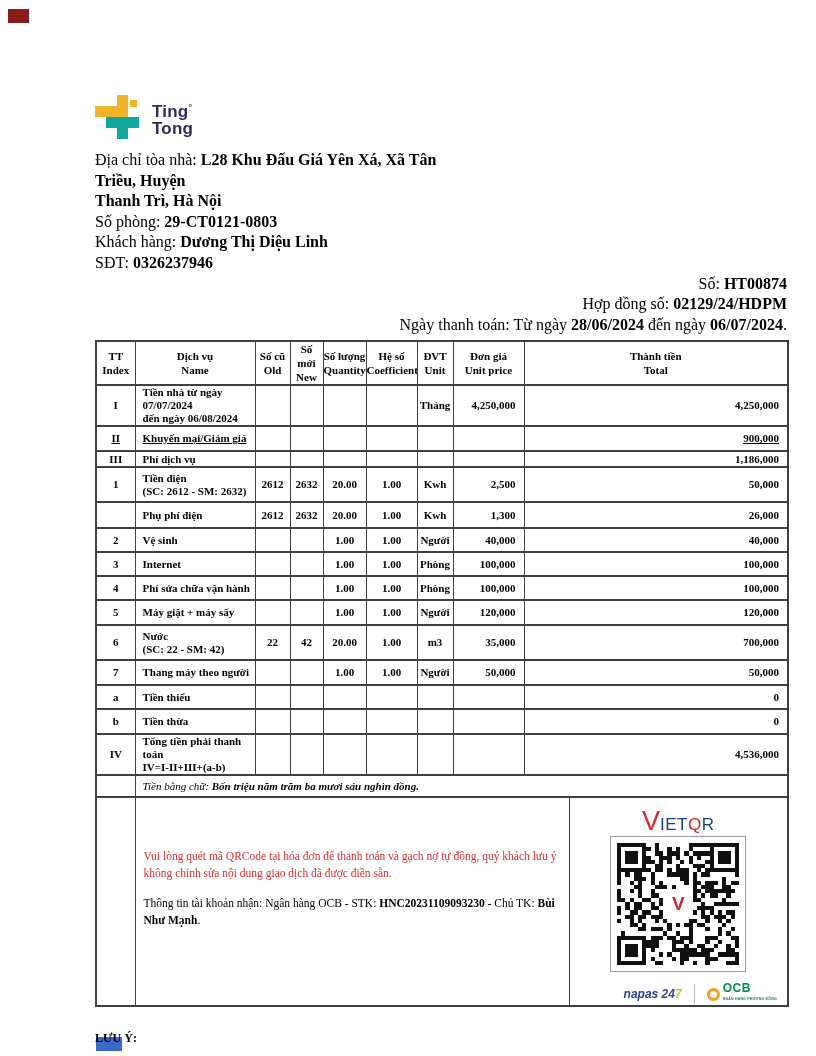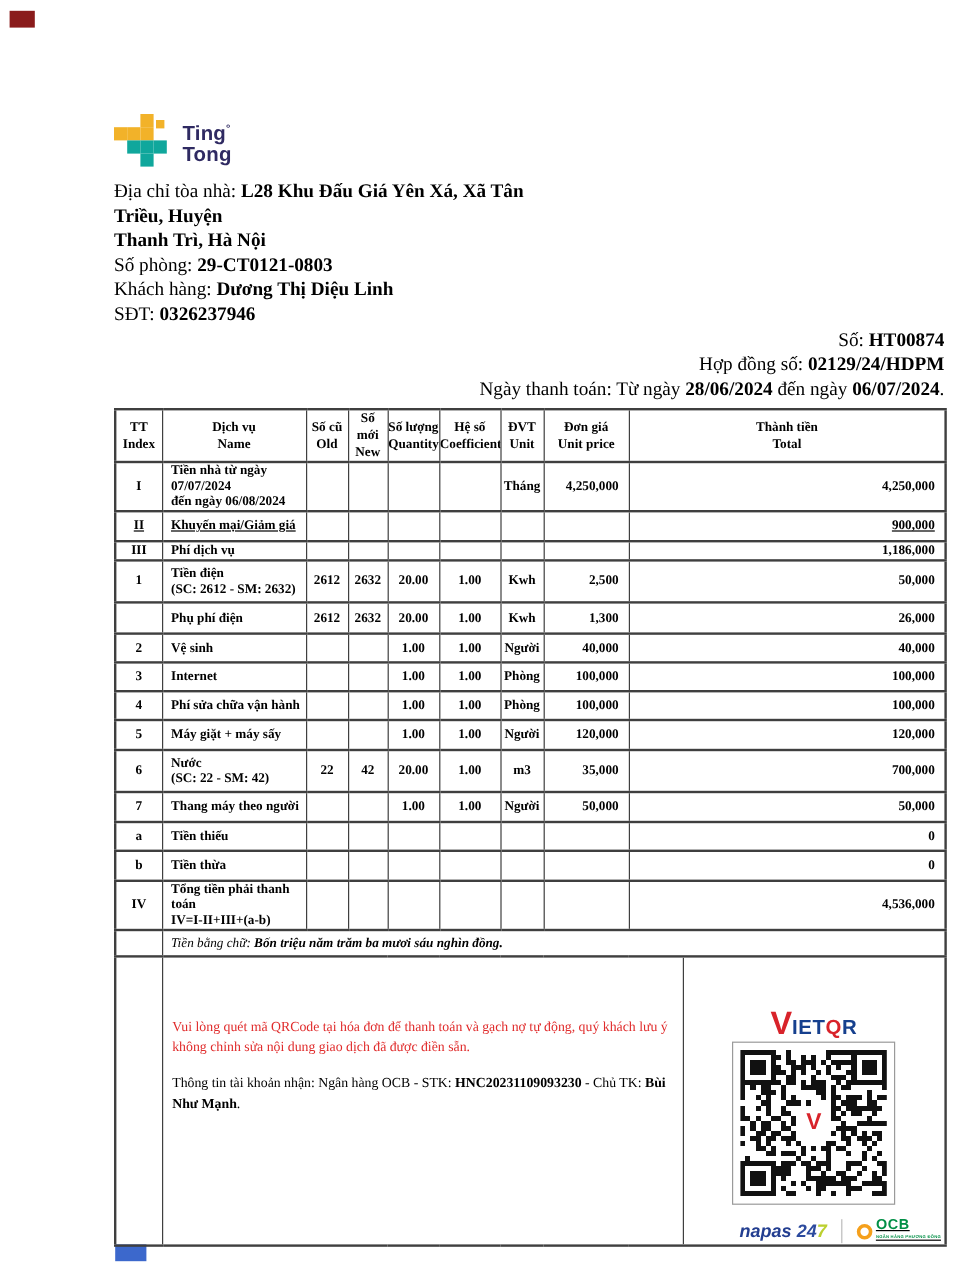--- a/index.html
+++ b/index.html
@@ -44,38 +44,38 @@
 
   
   .qr-cell { padding:0; height:205px; vertical-align:top; }
   .qr-flex { display:flex; height:100%; }
   .qr-text { width:434px; border-right:1.5px solid #3f3f3f; padding:50px 8px 0 8px;
              font-weight:normal; font-size:11.5px; line-height:17px; }
   .qr-note { color:#e02b2b; }
   .qr-account { margin-top:13px; color:#000; }
   .qr-side { flex:1; display:flex; flex-direction:column; align-items:center; padding-top:10px; }
 
-  .vietqr-logo { font-family:"Liberation Sans", sans-serif; font-weight:bold; line-height:26px; height:26px;margin-top:32px; }
+  .vietqr-logo { font-family:"Liberation Sans", sans-serif; font-weight:normal; line-height:26px; height:26px; }
   .vq-v  { color:#d8232a; font-size:27px; }
   .vq-iet{ color:#16408e; font-size:17px; letter-spacing:.5px; }
   .vq-q  { color:#d8232a; font-size:17px; letter-spacing:.5px; }
   .vq-r  { color:#16408e; font-size:17px; letter-spacing:.5px; }
 
   .qr-frame { position:relative; margin-top:2px; border:1px solid #9a9a9a; background:#fff; padding:6px; }
   #qr-svg { display:block; width:122px; height:122px; fill:#111; shape-rendering:crispEdges; }
   .qr-center-v { position:absolute; top:50%; left:50%; transform:translate(-50%,-50%);
                  background:#fff; width:24px; height:24px; text-align:center; line-height:24px;
                  color:#d8232a; font-family:"Liberation Sans", sans-serif; font-weight:bold; font-size:19px; }
 
   .bank-row { display:flex; align-items:center; margin-top:11px; height:22px; }
-  .napas { font-family:"Liberation Sans", sans-serif; font-style:italic; font-weight:bold; font-size:15px;padding-left:44px; }
+  .napas { font-family:"Liberation Sans", sans-serif; font-style:italic; font-weight:bold; font-size:12px;padding-left:44px; }
   .np-name { color:#233e90; }
   .np-24 { color:#2c4a9e; } .np-7 { color:#bcd02f; }
   .vdiv { width:1px; height:20px; background:#bbb; margin:0 12px; }
-  .ocb { display:flex; align-items:center; font-family:"Liberation Sans", sans-serif;text-decoration:underline; }
+  .ocb { display:flex; align-items:center; font-family:"Liberation Sans", sans-serif; }
   .ocb-ring { width:13px; height:13px; border-radius:50%; border:3.5px solid #f5a01c; display:inline-block; margin-right:3px; }
   .ocb-col { display:flex; flex-direction:column; line-height:11px; }
   .ocb-text { color:#008f46; font-weight:bold; font-size:12px; letter-spacing:.5px; }
   .ocb-sub  { color:#008f46; font-size:3.5px; letter-spacing:.2px; }
 
   .foot-note { margin-top:24px; font-weight:bold; font-size:12px; color:#000; }
 </style>
 </head>
 <body>
 

